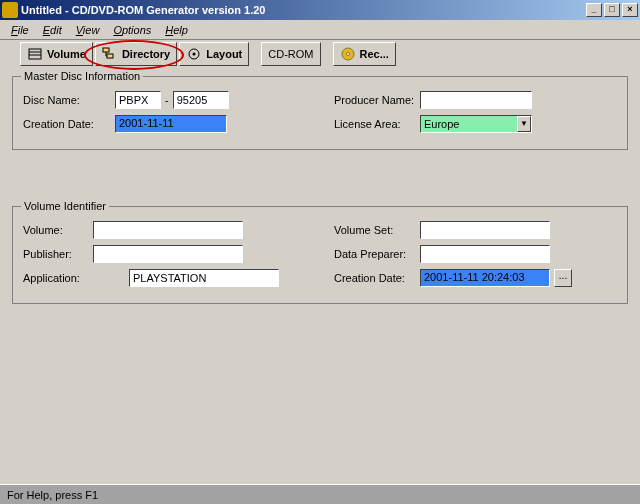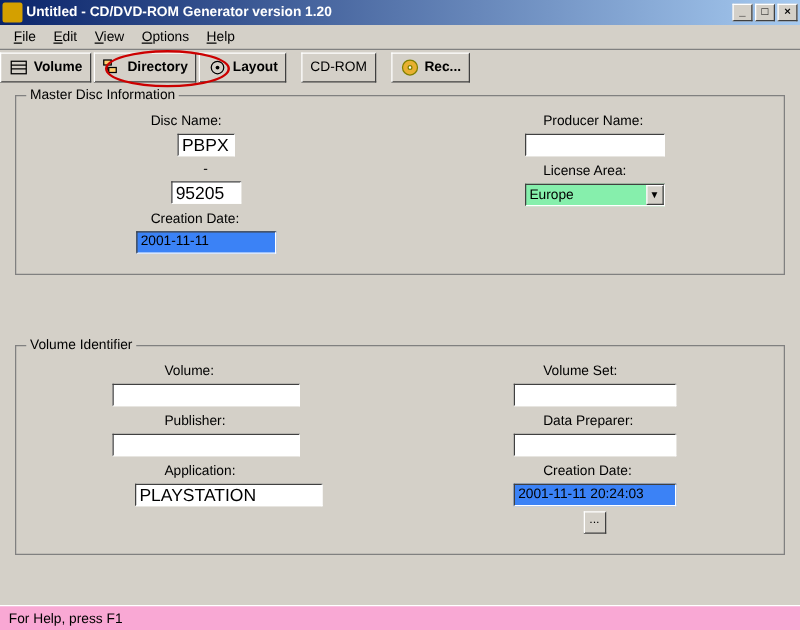--- a/index.html
+++ b/index.html
@@ -4,49 +4,49 @@
 <style>
 * { box-sizing: border-box; margin: 0; padding: 0; }
 body { font-family: "Tahoma", "MS Sans Serif", sans-serif; font-size: 11px; background: #d4d0c8; width: 640px; height: 504px; overflow: hidden; }
 
 .titlebar { height: 20px; background: linear-gradient(to right, #0a246a, #a6caf0); color: white; display: flex; align-items: center; padding: 0 2px; }
 .titlebar .icon { width: 16px; height: 16px; margin-right: 3px; background: #d4a000; border-radius: 2px; }
 .titlebar .title { flex: 1; font-weight: bold; }
 .titlebar .winbtns { display: flex; gap: 2px; }
 .titlebar .winbtn { width: 16px; height: 14px; background: #d4d0c8; border: 1px solid; border-color: #fff #404040 #404040 #fff; font-size: 9px; text-align: center; line-height: 10px; color: black; font-family: Arial; font-weight: bold; cursor: pointer; }
 
-.menubar { height: 20px; background: #d4d0c8; display: flex; align-items: center; padding: 0 4px; border-bottom: 1px solid #808080; }
+.menubar { height: 20px; background: #d4d0c8; display: flex; align-items: center; padding: 0 4px; border-bottom: 1px solid #808080; font-style: italic; }
 .menubar .menuitem { padding: 2px 7px; cursor: pointer; }
 .menubar .menuitem .ul { text-decoration: underline; }
 
-.toolbar { height: 28px; background: #d4d0c8; display: flex; align-items: center; padding: 2px 0; gap: 2px; }
+.toolbar { height: 28px; background: #d4d0c8; display: flex; align-items: center; padding: 2px 20px; gap: 2px; }
 .tbtn { height: 24px; padding: 0 6px; background: #d4d0c8; border: 1px solid; border-color: #fff #404040 #404040 #fff; display: inline-flex; align-items: center; gap: 4px; font-weight: bold; font-size: 11px; cursor: pointer; }
 .tbtn.flat { font-weight: normal; }
 .tbtn .icon { width: 16px; height: 16px; }
 .spacer { width: 8px; }
 
 .content { padding: 8px 12px; position: relative; }
 
 .fieldset { border: 1px solid #808080; border-radius: 0; padding: 14px 10px 10px; margin-bottom: 56px; position: relative; }
 .fieldset .legend { position: absolute; top: -7px; left: 8px; background: #d4d0c8; padding: 0 3px; }
 
-.row { display: flex; align-items: center; gap: 4px; margin-bottom: 6px; flex-direction: column; }
+.row { display: flex; align-items: center; gap: 4px; margin-bottom: 6px; }
 .label { width: 88px; }
 .label2 { width: 82px; }
-.input { height: 18px; border: 1px solid; border-color: #404040 #fff #fff #404040; background: #fff; padding: 1px 3px; font-family: inherit; font-size: 14px; }
+.input { height: 18px; border: 1px solid; border-color: #404040 #fff #fff #404040; background: #fff; padding: 1px 3px; font-family: inherit; font-size: 11px; }
 .combo { height: 18px; border: 1px solid; border-color: #404040 #fff #fff #404040; background: #86efac; display: inline-flex; align-items: center; padding: 0 0 0 3px; }
 .combo .arrow { width: 14px; height: 16px; background: #d4d0c8; border: 1px solid; border-color: #fff #404040 #404040 #fff; margin-left: auto; text-align: center; font-size: 8px; line-height: 14px; }
 .readonly { height: 18px; border: 1px solid; border-color: #404040 #fff #fff #404040; background: #3b82f6; padding: 1px 3px; display: inline-block; }
 
 .cols { display: flex; gap: 28px; }
 .col { flex: 1; }
 
 .ellipse { position: absolute; top: 40px; left: 84px; width: 100px; height: 30px; border: 2px solid #c00; border-radius: 50%; pointer-events: none; }
 
-.statusbar { position: absolute; bottom: 0; left: 0; right: 0; height: 20px; border-top: 1px solid #fff; background: #f9a8d4; display: flex; align-items: center; padding: 0 4px; }
+.statusbar { position: absolute; bottom: 0; left: 0; right: 0; height: 20px; border-top: 1px solid #fff; background: #a3a3a3; display: flex; align-items: center; padding: 0 4px; }
 .statusbar .cell { padding: 1px 3px; }
 
 .small-btn { width: 18px; height: 18px; border: 1px solid; border-color: #fff #404040 #404040 #fff; background: #d4d0c8; text-align: center; font-size: 10px; cursor: pointer; }
 </style>
 </head>
 <body>
 
 <div class="titlebar">
   <div class="icon"></div>
   <div class="title">Untitled - CD/DVD-ROM Generator version 1.20</div>

